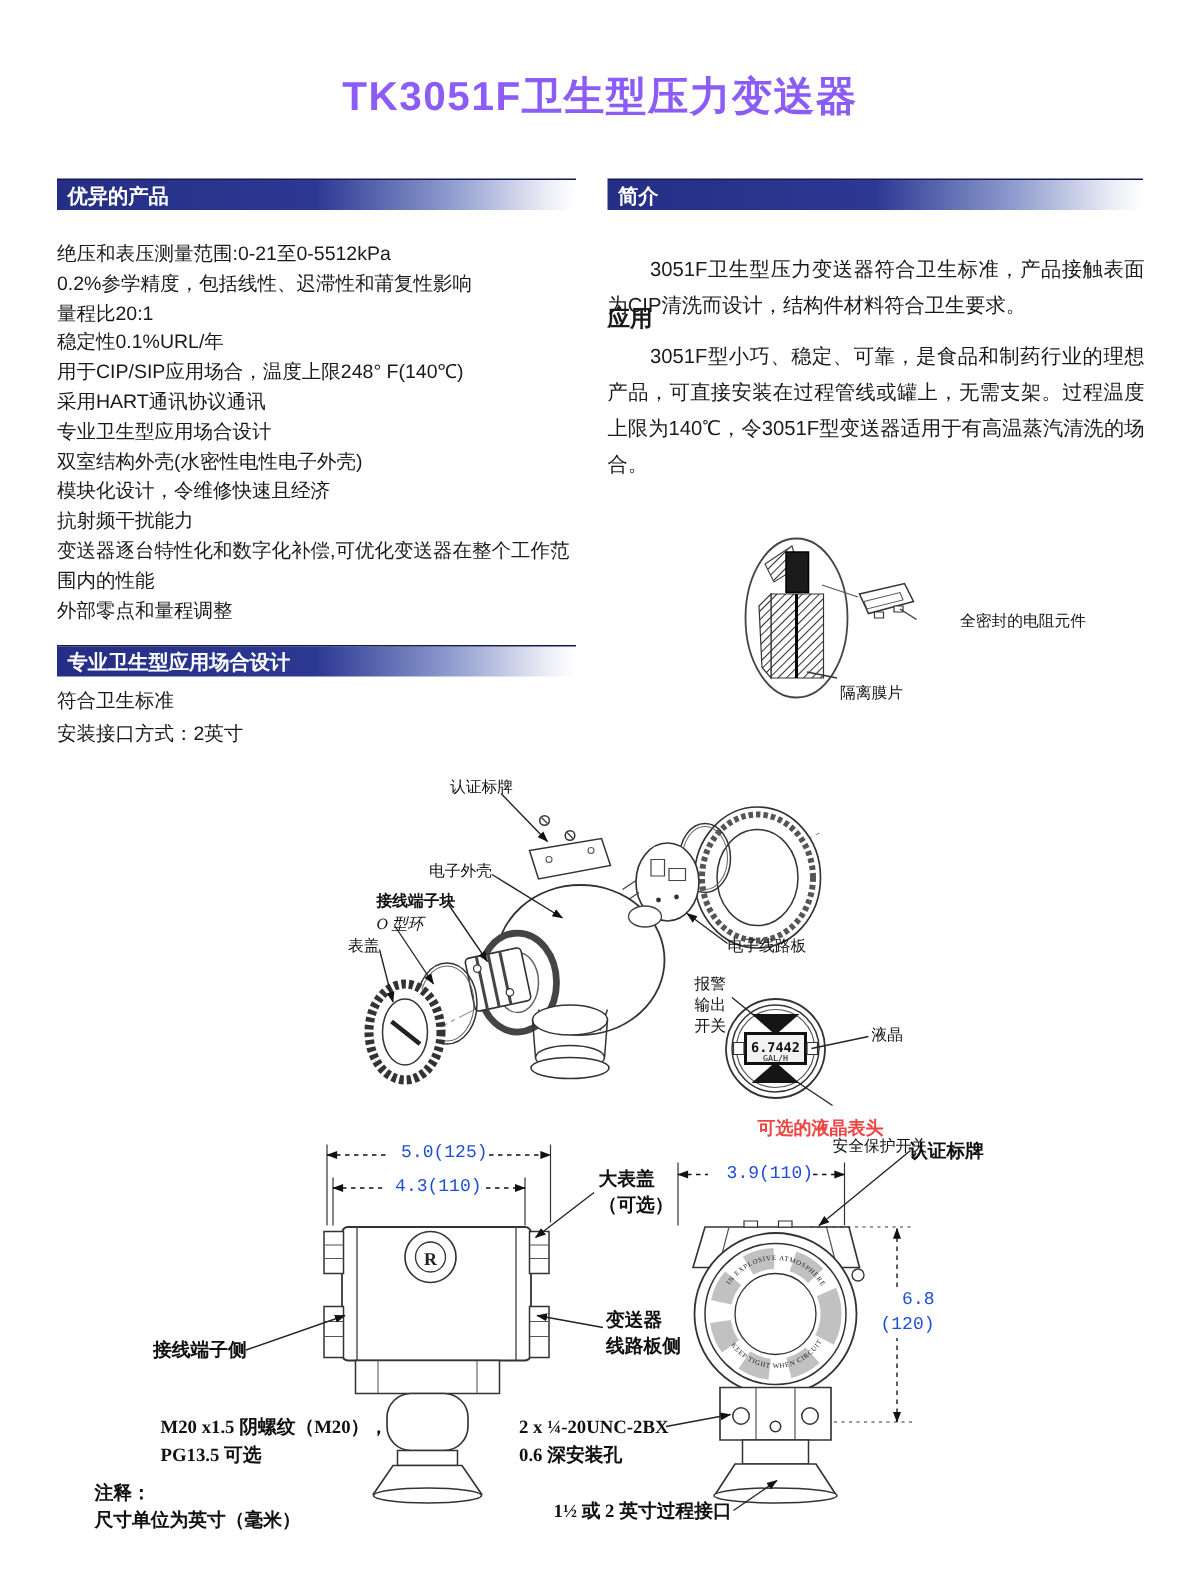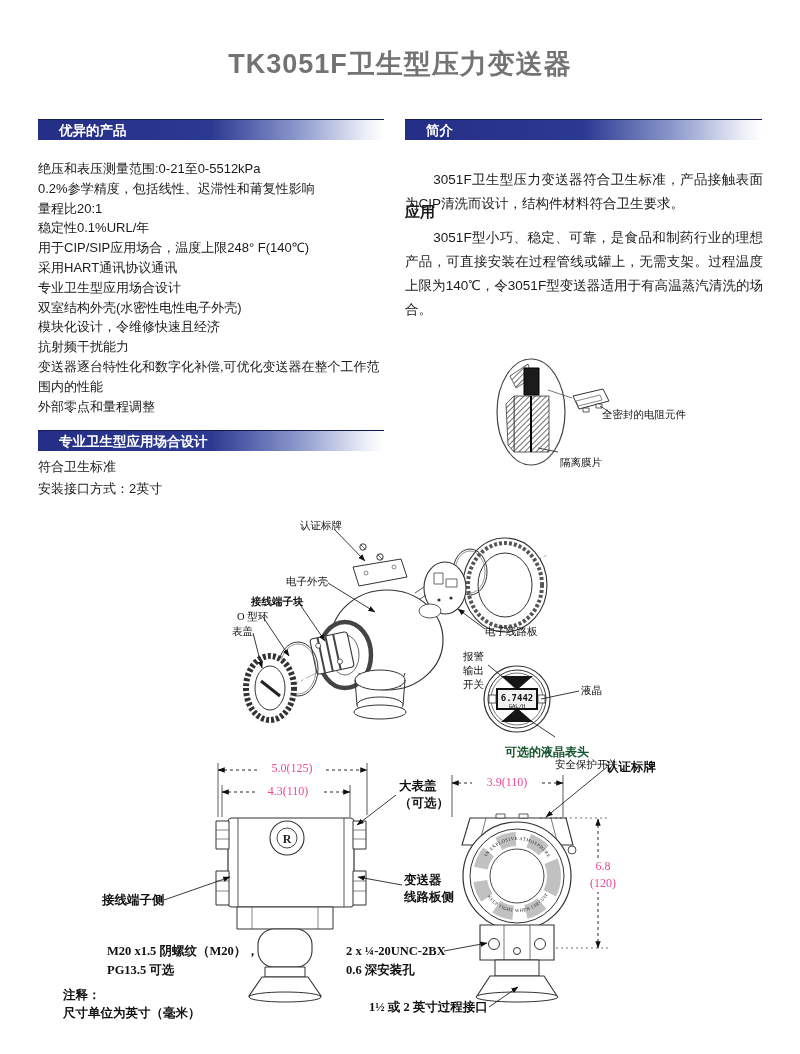--- a/index.html
+++ b/index.html
@@ -1,35 +1,35 @@
 <!DOCTYPE html>
 <html><head>
 <meta charset="utf-8">
 <style>
   html,body{margin:0;padding:0;background:#ffffff;}
   .page{position:relative;width:800px;height:1054px;background:#fff;overflow:hidden;
         font-family:"Liberation Sans", sans-serif;color:#1a1a1a;}
   .title{position:absolute;top:46px;left:0;width:100%;text-align:center;
-         font-size:27px;font-weight:bold;color:#737373;letter-spacing:1px;}
+         font-size:27px;font-weight:bold;color:#8b5cf6;letter-spacing:1px;}
   .sec-h{position:absolute;height:21px;line-height:21px;color:#fff;font-weight:bold;
-         font-size:13.5px;padding-left:21px;box-sizing:border-box;border-top:1px solid #141a4f;
+         font-size:13.5px;padding-left:7px;box-sizing:border-box;border-top:1px solid #141a4f;
          background:linear-gradient(90deg,#252e85 0%,#2c3992 50%,#8f9cce 76%,#eef0f8 95%,#ffffff 100%);}
   .feat-list{position:absolute;left:38px;top:159px;width:352px;font-size:13px;line-height:19.8px;}
   .feat-line{white-space:normal;}
   .sub-list{position:absolute;left:38px;top:456px;width:330px;font-size:13px;line-height:22px;}
   .para{position:absolute;left:405px;width:358px;font-size:13.5px;line-height:24px;text-align:justify;}
   .indent{text-indent:2.1em;}
   .app-h{position:absolute;left:405px;top:203px;font-size:15px;font-weight:bold;}
   .dlabel{position:absolute;font-family:"Liberation Serif", serif;font-size:10.5px;color:#111;
           white-space:pre-line;line-height:14px;}
-  .dim-t{position:absolute;font-family:Liberation Serif, serif;font-size:12px;color:#ec4899;
-         background:#fff;text-align:center;line-height:14px;}
+  .dim-t{position:absolute;font-family:Liberation Mono, monospace;font-size:12px;color:#1d4ed8;
+         background:#fff;text-align:right;line-height:14px;}
   .b{font-weight:bold;}
   .big{font-size:12.5px;line-height:17px;}
-  .cap-bold{position:absolute;font-size:12px;font-weight:bold;color:#14532d;}
+  .cap-bold{position:absolute;font-size:12px;font-weight:bold;color:#ef4444;}
   svg{position:absolute;overflow:visible;}
   svg line,svg path,svg rect,svg circle,svg ellipse,svg polygon{vector-effect:non-scaling-stroke;}
 </style>
 </head>
 <body>
 
 <div class="page">
 
   <div class="title">TK3051F卫生型压力变送器</div>
 
@@ -76,21 +76,21 @@
     <line x1="43" y1="44" x2="43" y2="100" stroke="#000" stroke-width="2"></line>
 
     <polygon points="85,44 115,37 121,49 91,57" fill="#fff" stroke="#333" stroke-width="1"></polygon>
     <polygon points="88,49 112,43 114,48 90,54" fill="none" stroke="#555" stroke-width="0.7"></polygon>
     <rect x="95" y="56" width="6" height="4" fill="#fff" stroke="#333" stroke-width="0.8"></rect>
     <rect x="108" y="52" width="6" height="4" fill="#fff" stroke="#333" stroke-width="0.8"></rect>
     <line x1="60" y1="38" x2="84" y2="46" stroke="#555" stroke-width="0.8"></line>
     <line x1="112" y1="54" x2="123" y2="61" stroke="#333" stroke-width="0.9"></line>
     <line x1="50" y1="96" x2="70" y2="100" stroke="#333" stroke-width="0.9"></line>
   </svg>
-  <div class="dlabel" style="left:602px;top:408px;">全密封的电阻元件</div>
+  <div class="dlabel" style="left:640px;top:408px;">全密封的电阻元件</div>
   <div class="dlabel" style="left:560px;top:456px;">隔离膜片</div>
 
   <svg style="left:225px;top:515px;" width="420" height="250" viewBox="0 0 420 250">
     <defs>
       <marker id="ae" markerWidth="9" markerHeight="9" refX="7.5" refY="4" orient="auto">
         <path d="M0,1 L8,4 L0,7 Z" fill="#111"></path>
       </marker>
     </defs>
 
     <line x1="25" y1="192" x2="322" y2="40" stroke="#999" stroke-width="0.8" stroke-dasharray="12 3 3 3"></line>
@@ -179,21 +179,21 @@
       <path d="M260,114 L233,94" marker-end="url(#ae)"></path>
       <path d="M263,150 L279,163"></path>
       <path d="M354,176 L316,184"></path>
       <path d="M330,222 L306,206"></path>
     </g>
   </svg>
 
   <div class="dlabel" style="left:300px;top:519px;">认证标牌</div>
   <div class="dlabel" style="left:286px;top:575px;">电子外壳</div>
   <div class="dlabel" style="left:251px;top:595px;font-weight:bold;">接线端子块</div>
-  <div class="dlabel" style="left:237px;top:610px;">O 型环</div>
+  <div class="dlabel" style="left:251px;top:610px;font-style:italic;">O 型环</div>
   <div class="dlabel" style="left:232px;top:625px;">表盖</div>
   <div class="dlabel" style="left:485px;top:625px;">电子线路板</div>
   <div class="dlabel" style="left:463px;top:650px;">报警
 输出
 开关</div>
   <div class="dlabel" style="left:581px;top:684px;">液晶</div>
   <div class="dlabel" style="left:555px;top:758px;text-align:right;">安全保护开关</div>
   <div class="cap-bold" style="left:505px;top:744px;">可选的液晶表头</div>
 
   <svg style="left:40px;top:755px;" width="680" height="285" viewBox="0 0 680 285">

